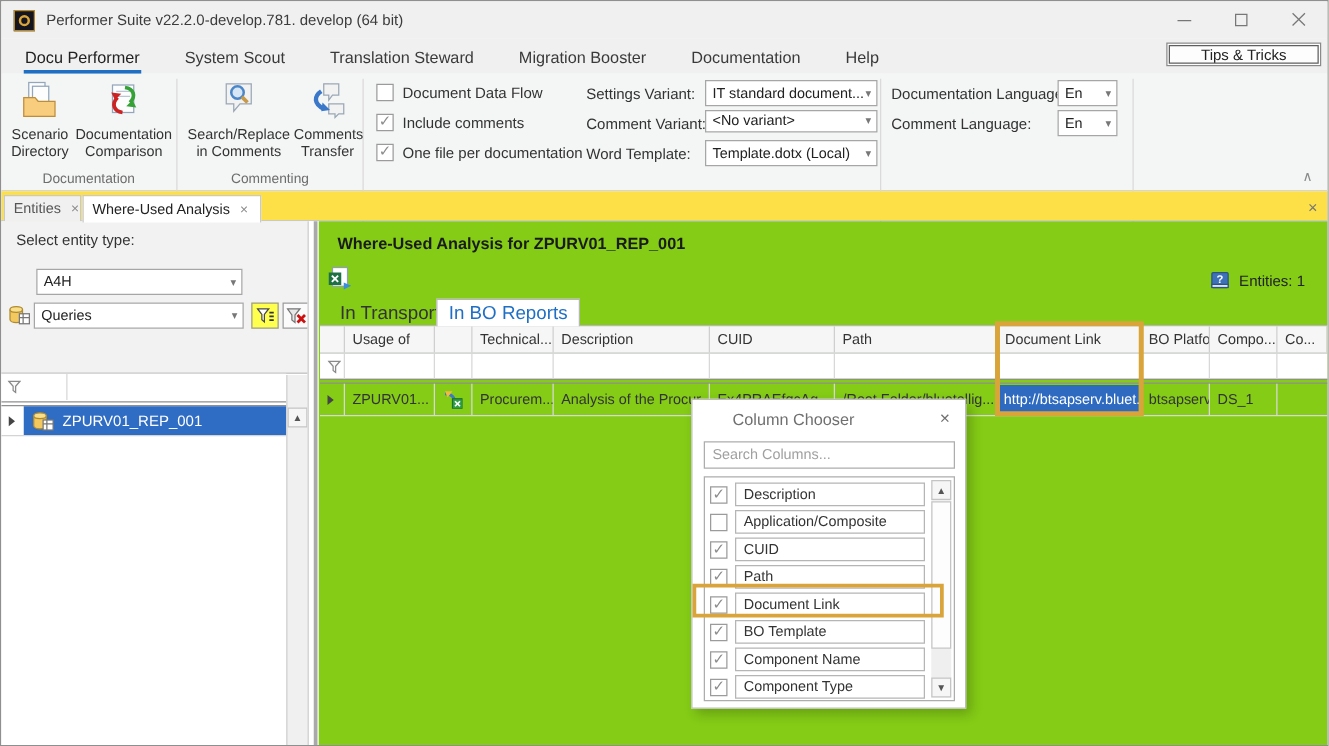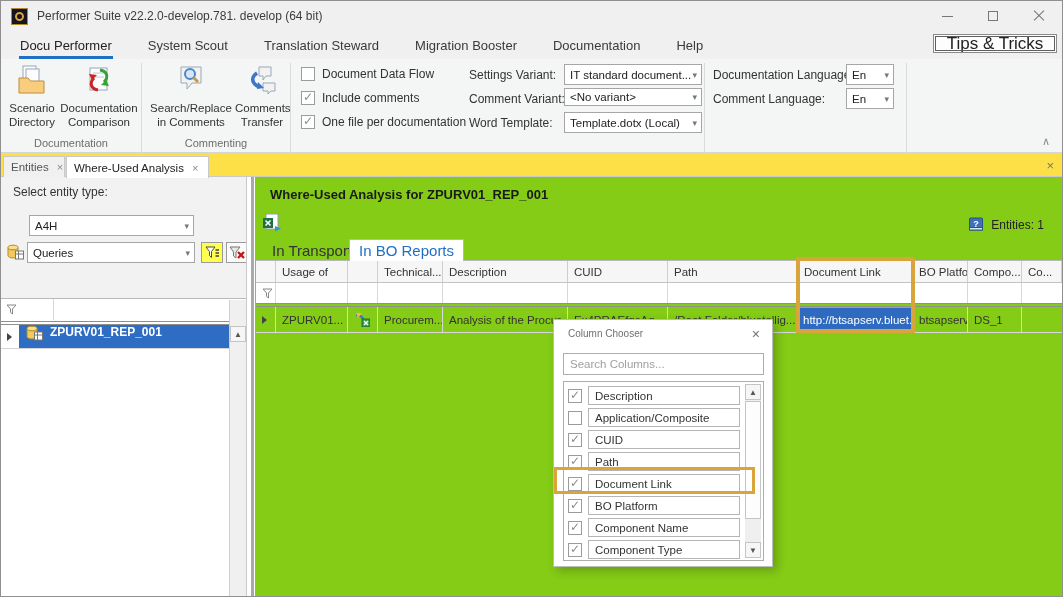--- a/index.html
+++ b/index.html
@@ -21,21 +21,21 @@
   .glyph-close::before,.glyph-close::after { content:""; position:absolute; left:-1px; top:5px; width:14px; height:1px; background:#777; }
   .glyph-close::before { transform:rotate(45deg); } .glyph-close::after { transform:rotate(-45deg); }
 
   
   .menubar { position:absolute; left:0; top:30px; right:0; height:28px; background:#f0f0f0;
              display:flex; gap:34px; padding-left:18px; align-items:flex-end; }
   .menu-tab { font-size:13px; color:#3a3a3a; padding:5px 1px 6px 1px; }
   .menu-tab.active { border-bottom:3px solid #1f6fc5; padding-bottom:3px; color:#222; }
   .tips-btn { position:absolute; right:5px; top:33px; width:124px; height:19px; background:#fdfdfd;
               border:1px solid #8a8a8a; display:flex; align-items:center; justify-content:center;
-              font-size:17px; color:#222; }
+              font-size:12px; color:#222; }
   .tips-btn::after { content:""; position:absolute; inset:1px; border:1px solid #5f5f5f; }
 
   
   .ribbon { position:absolute; left:0; top:58px; right:0; height:94px; background:#f4f5f5;
             border-bottom:1px solid #d5d5d5; }
   .vsep { position:absolute; top:4px; height:130px; width:1px; background:#dadada; top:4px; }
   .vsep { height:132px; }
   .big-btn { position:absolute; top:4px; text-align:center; font-size:11.5px; line-height:14px; color:#333; }
   .big-btn .bicon { display:block; margin:0 auto 4px auto; width:34px; height:34px; }
   .grp-label { position:absolute; bottom:3px; font-size:11px; color:#6d6d6d; text-align:center; }
@@ -72,21 +72,21 @@
   .tool-btn.plain { background:#fbfbfb; }
 
   .sidebar-grid { position:absolute; left:0; top:297px; width:247px; bottom:0; background:#fff;
                   border-top:1px solid #b9b9b9; }
   .sg-filter { position:absolute; left:0; top:0; width:228px; height:21px; background:#fff; }
   .sg-filter .vline { position:absolute; left:52px; top:0; bottom:0; width:1px; background:#d8d8d8; }
   .sg-dsep { position:absolute; left:0; top:22px; width:228px; height:4px;
              border-top:1px solid #8f8f8f; border-bottom:1px solid #8f8f8f; background:#fff; }
   .sg-row { position:absolute; left:0; top:26px; width:228px; height:24px; border-bottom:1px solid #d4d4d4; }
   .sg-row .sel { position:absolute; left:18px; top:0; right:0; bottom:0; background:#2f6cc3; color:#fff;
-                 display:flex; gap:7px; padding-left:7px; font-size:12px;font-weight:bold; }
+                 display:flex; align-items:center; gap:7px; padding-left:7px; font-size:12px; }
   .expander { width:0; height:0; border-left:5px solid #444; border-top:4px solid transparent;
               border-bottom:4px solid transparent; }
   .sg-scroll { position:absolute; right:2px; top:1px; bottom:0; width:17px; background:#f0f0f0;
                border-left:1px solid #d0d0d0; }
   .sb-btn { position:absolute; left:0; width:16px; height:16px; background:#f6f6f6; border:1px solid #c4c4c4;
             font-size:8px; color:#555; display:flex; align-items:center; justify-content:center; }
   .splitter { position:absolute; left:245px; top:176px; bottom:0; width:9px; background:#fff;
               border-left:1px solid #c9c9c9; }
   .splitter::after { content:""; position:absolute; left:4px; top:0; bottom:0; width:3px; background:#a9a9a9; }
 
@@ -118,21 +118,21 @@
   .link-sel { margin:1px 1px 1px 0; flex:1; align-self:stretch; background:#2d6ac0; color:#fff;
               display:flex; align-items:center; padding-left:5px; overflow:hidden; white-space:nowrap; }
 
   
   .hl-box { position:absolute; border:4px solid #d9a43a; background:transparent; z-index:45; }
   .hl-box.thin { border-width:3px; z-index:60; }
 
   
   .chooser { position:absolute; left:552px; top:318px; width:220px; height:248px; background:#fff;
              border:1px solid #bcbcbc; box-shadow:4px 4px 9px rgba(0,0,0,0.22); z-index:50; }
-  .ch-title { position:absolute; left:14px; top:8px; font-size:10px; color:#707070; }
+  .ch-title { position:absolute; left:32px; top:8px; font-size:13px; color:#707070; }
   .ch-close { position:absolute; right:12px; top:6px; font-size:14px; color:#707070; }
   .ch-search { position:absolute; left:9px; top:33px; width:201px; height:22px; border:1px solid #adadad;
                padding-left:6px; font-size:11.5px; color:#444; font-family:inherit; outline:none; }
   .ch-search::placeholder { color:#a0a0a0; }
   .ch-list { position:absolute; left:9px; top:61px; width:201px; height:180px; border:1px solid #adadad; }
   .ch-row { position:absolute; left:4px; height:19px; display:flex; align-items:center; }
   .ch-row .cb { width:14px; height:14px; }
   .item-box { margin-left:6px; width:152px; height:19px; border:1px solid #b5b5b5; background:#fff;
               display:flex; align-items:center; padding-left:6px; font-size:11.5px; color:#333; }
   .ch-sb { position:absolute; right:2px; top:2px; bottom:2px; width:16px; background:#efefef; }
@@ -461,21 +461,21 @@
       <div class="ch-row" style="top:70px">
         <span class="cb checked"></span>
         <span class="item-box">Path</span>
       </div>
       <div class="ch-row" style="top:92px">
         <span class="cb checked"></span>
         <span class="item-box">Document Link</span>
       </div>
       <div class="ch-row" style="top:114px">
         <span class="cb checked"></span>
-        <span class="item-box">BO Platform</span>
+        <span class="item-box">BO Template</span>
       </div>
       <div class="ch-row" style="top:136px">
         <span class="cb checked"></span>
         <span class="item-box">Component Name</span>
       </div>
       <div class="ch-row" style="top:158px">
         <span class="cb checked"></span>
         <span class="item-box">Component Type</span>
       </div>
       <div class="ch-sb">

